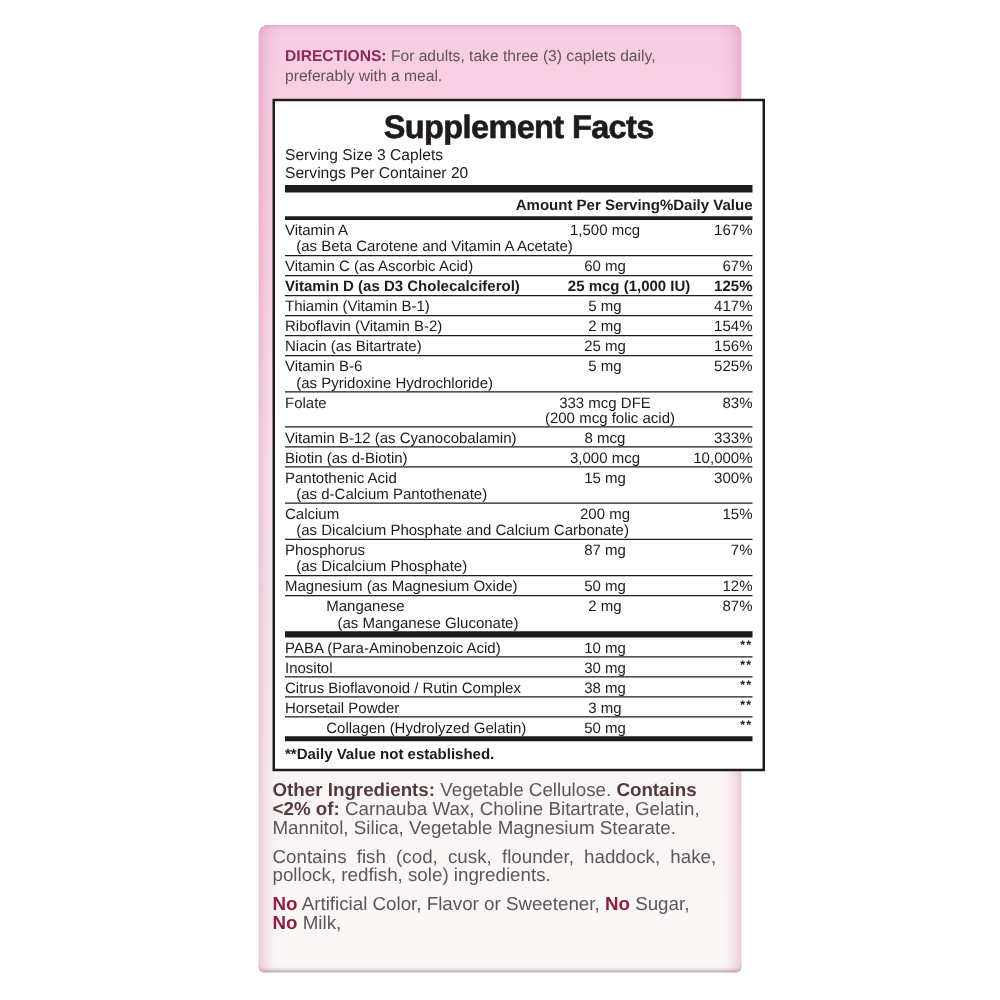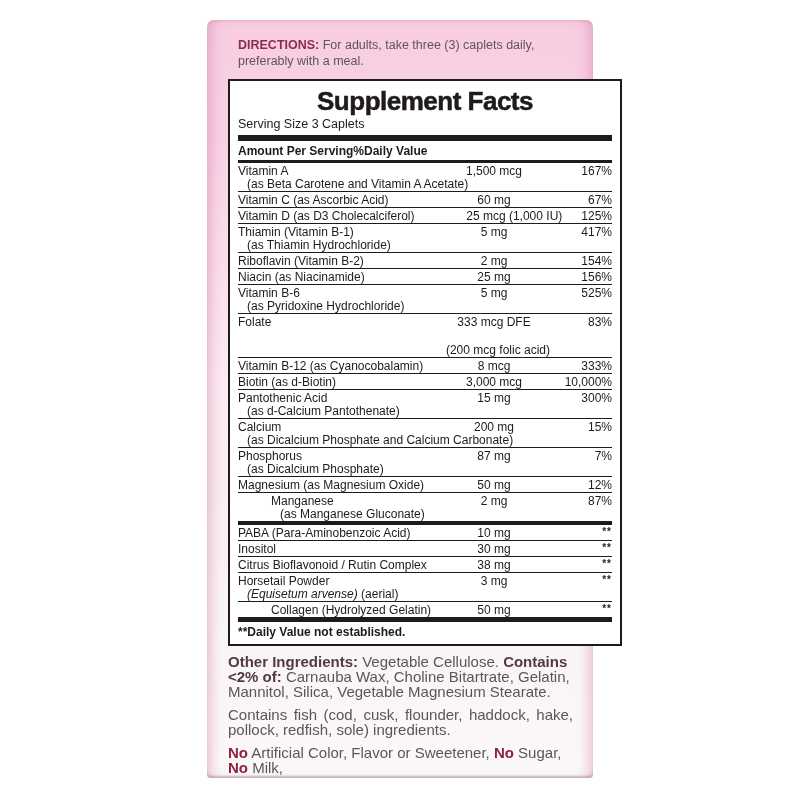--- a/index.html
+++ b/index.html
@@ -1,50 +1,50 @@
 <!DOCTYPE html>
 <html><head>
 <meta charset="utf-8">
 <style>
   html,body{margin:0;padding:0;background:#ffffff;}
   body{width:800px;height:800px;position:relative;font-family:"Liberation Sans",sans-serif;overflow:hidden;}
 
   .label{
     position:absolute;left:207px;top:20px;width:386px;height:758px;box-sizing:border-box;
-    padding:17px 20px 0 21px;border-radius:7px 7px 4px 4px;
+    padding:17px 20px 0 11px;border-radius:7px 7px 4px 4px;
     background:linear-gradient(180deg,#f8cde2 0px,#f9d0e4 110px,#fadeeb 240px,#fcebf2 360px,#f9eef1 470px,#faf4f4 580px,#fbf8f8 100%);
     box-shadow:inset 10px 0 14px -8px rgba(205,110,160,.5),
                inset -10px 0 14px -8px rgba(205,110,160,.5),
                inset 0 -3px 2px -1px rgba(150,140,145,.55),
                inset 0 2px 2px -1px rgba(230,170,200,.6);
   }
 
   .directions{font-size:12.5px;line-height:16px;color:#5f5459;margin-left:10px;}
   .directions .head{font-weight:bold;color:#8c2b52;}
 
   .facts{
     margin-top:10px;width:394px;box-sizing:border-box;background:#ffffff;
     border:2.5px solid #1e1b1a;padding:4px 8px 5px;color:#1e1b1a;
   }
   .facts-title{font-size:26px;line-height:30px;font-weight:bold;text-align:center;
     letter-spacing:-.5px;-webkit-text-stroke:.5px #1e1b1a;margin:1px 0 2px;}
   .serving{font-size:12.5px;line-height:13.5px;}
   .bar-thick{height:6px;background:#1e1b1a;margin-top:3px;}
-  .facts-header{display:flex;justify-content:flex-start;font-weight:bold;font-size:12px;
+  .facts-header{display:flex;justify-content:flex-end;font-weight:bold;font-size:12px;
     padding:3px 0 2px;border-bottom:3px solid #1e1b1a;}
 
   .row{display:grid;grid-template-columns:minmax(0,1fr) 112px 62px;
     font-size:12px;line-height:12px;padding:2px 0 1px;border-bottom:1.5px solid #1e1b1a;}
   .row .name{white-space:nowrap;}
   .row .amount{text-align:center;white-space:nowrap;}
   .row .dv{text-align:right;white-space:nowrap;}
   .row .dv.sup{font-size:10px;font-weight:bold;letter-spacing:1px;position:relative;top:-1px;}
   .row .sub{grid-column:1/-1;padding-left:9px;white-space:nowrap;margin-top:1px;}
-  .row .amt-sub{grid-column:1/3;text-align:right;white-space:nowrap;margin-top:16px;}
-  .row.flow{display:flex;}
+  .row .amt-sub{grid-column:1/3;text-align:right;white-space:nowrap;margin-top:0;}
+  .row.flow{display:flex;font-weight:bold;}
   .row.flow .amount{margin-left:auto;text-align:center;}
   .row.flow .dv{margin-left:19px;}
   .section .row:last-child{border-bottom:none;margin-left:33px;}
   .bar-sect{height:4.5px;background:#1e1b1a;}
   .footnote{font-size:12px;font-weight:bold;padding:3px 0 0;}
 
   .paras p{font-size:15px;line-height:15px;color:#5f5459;margin:8px 0 0;}
   .paras p.justify{text-align:justify;}
   .paras .b{font-weight:bold;color:#533a41;}
   .paras .b.accent{color:#8e2143;}
@@ -54,20 +54,21 @@
 
 <div class="label">
 
   <div class="directions">
     <span class="head">DIRECTIONS:</span><span> For adults, take three (3) caplets daily, preferably with a meal.</span>
   </div>
 
   <div class="facts">
     <div class="facts-title">Supplement Facts</div>
     <div class="serving">Serving Size 3 Caplets</div>
+    <div class="serving">Servings Per Container 20</div>
     <div class="bar-thick"></div>
     <div class="facts-header">
       <span>Amount Per Serving</span>
       <span>%Daily Value</span>
     </div>
     <div id="facts-rows">
         <div class="section">
           <div class="row">
             <span class="name">Vitamin A</span>
             <span class="amount">1,500 mcg</span>
@@ -81,29 +82,28 @@
           </div>
           <div class="row flow">
             <span class="name">Vitamin D (as D3 Cholecalciferol)</span>
             <span class="amount">25 mcg (1,000 IU)</span>
             <span class="dv">125%</span>
           </div>
           <div class="row">
             <span class="name">Thiamin (Vitamin B-1)</span>
             <span class="amount">5 mg</span>
             <span class="dv">417%</span>
-            <div class="sub">(as Thiamin Hydrochloride)</div>
           </div>
           <div class="row">
             <span class="name">Riboflavin (Vitamin B-2)</span>
             <span class="amount">2 mg</span>
             <span class="dv">154%</span>
           </div>
           <div class="row">
-            <span class="name">Niacin (as Niacinamide)</span>
+            <span class="name">Niacin (as Bitartrate)</span>
             <span class="amount">25 mg</span>
             <span class="dv">156%</span>
           </div>
           <div class="row">
             <span class="name">Vitamin B-6</span>
             <span class="amount">5 mg</span>
             <span class="dv">525%</span>
             <div class="sub">(as Pyridoxine Hydrochloride)</div>
           </div>
           <div class="row">
@@ -166,21 +166,20 @@
           </div>
           <div class="row">
             <span class="name">Citrus Bioflavonoid / Rutin Complex</span>
             <span class="amount">38 mg</span>
             <span class="dv sup">**</span>
           </div>
           <div class="row">
             <span class="name">Horsetail Powder</span>
             <span class="amount">3 mg</span>
             <span class="dv sup">**</span>
-            <div class="sub"><em>(Equisetum arvense)</em> (aerial)</div>
           </div>
           <div class="row">
             <span class="name">Collagen (Hydrolyzed Gelatin)</span>
             <span class="amount">50 mg</span>
             <span class="dv sup">**</span>
           </div>
         </div>
       </div>
     <div class="bar-sect"></div>
     <div class="footnote">**Daily Value not established.</div>

